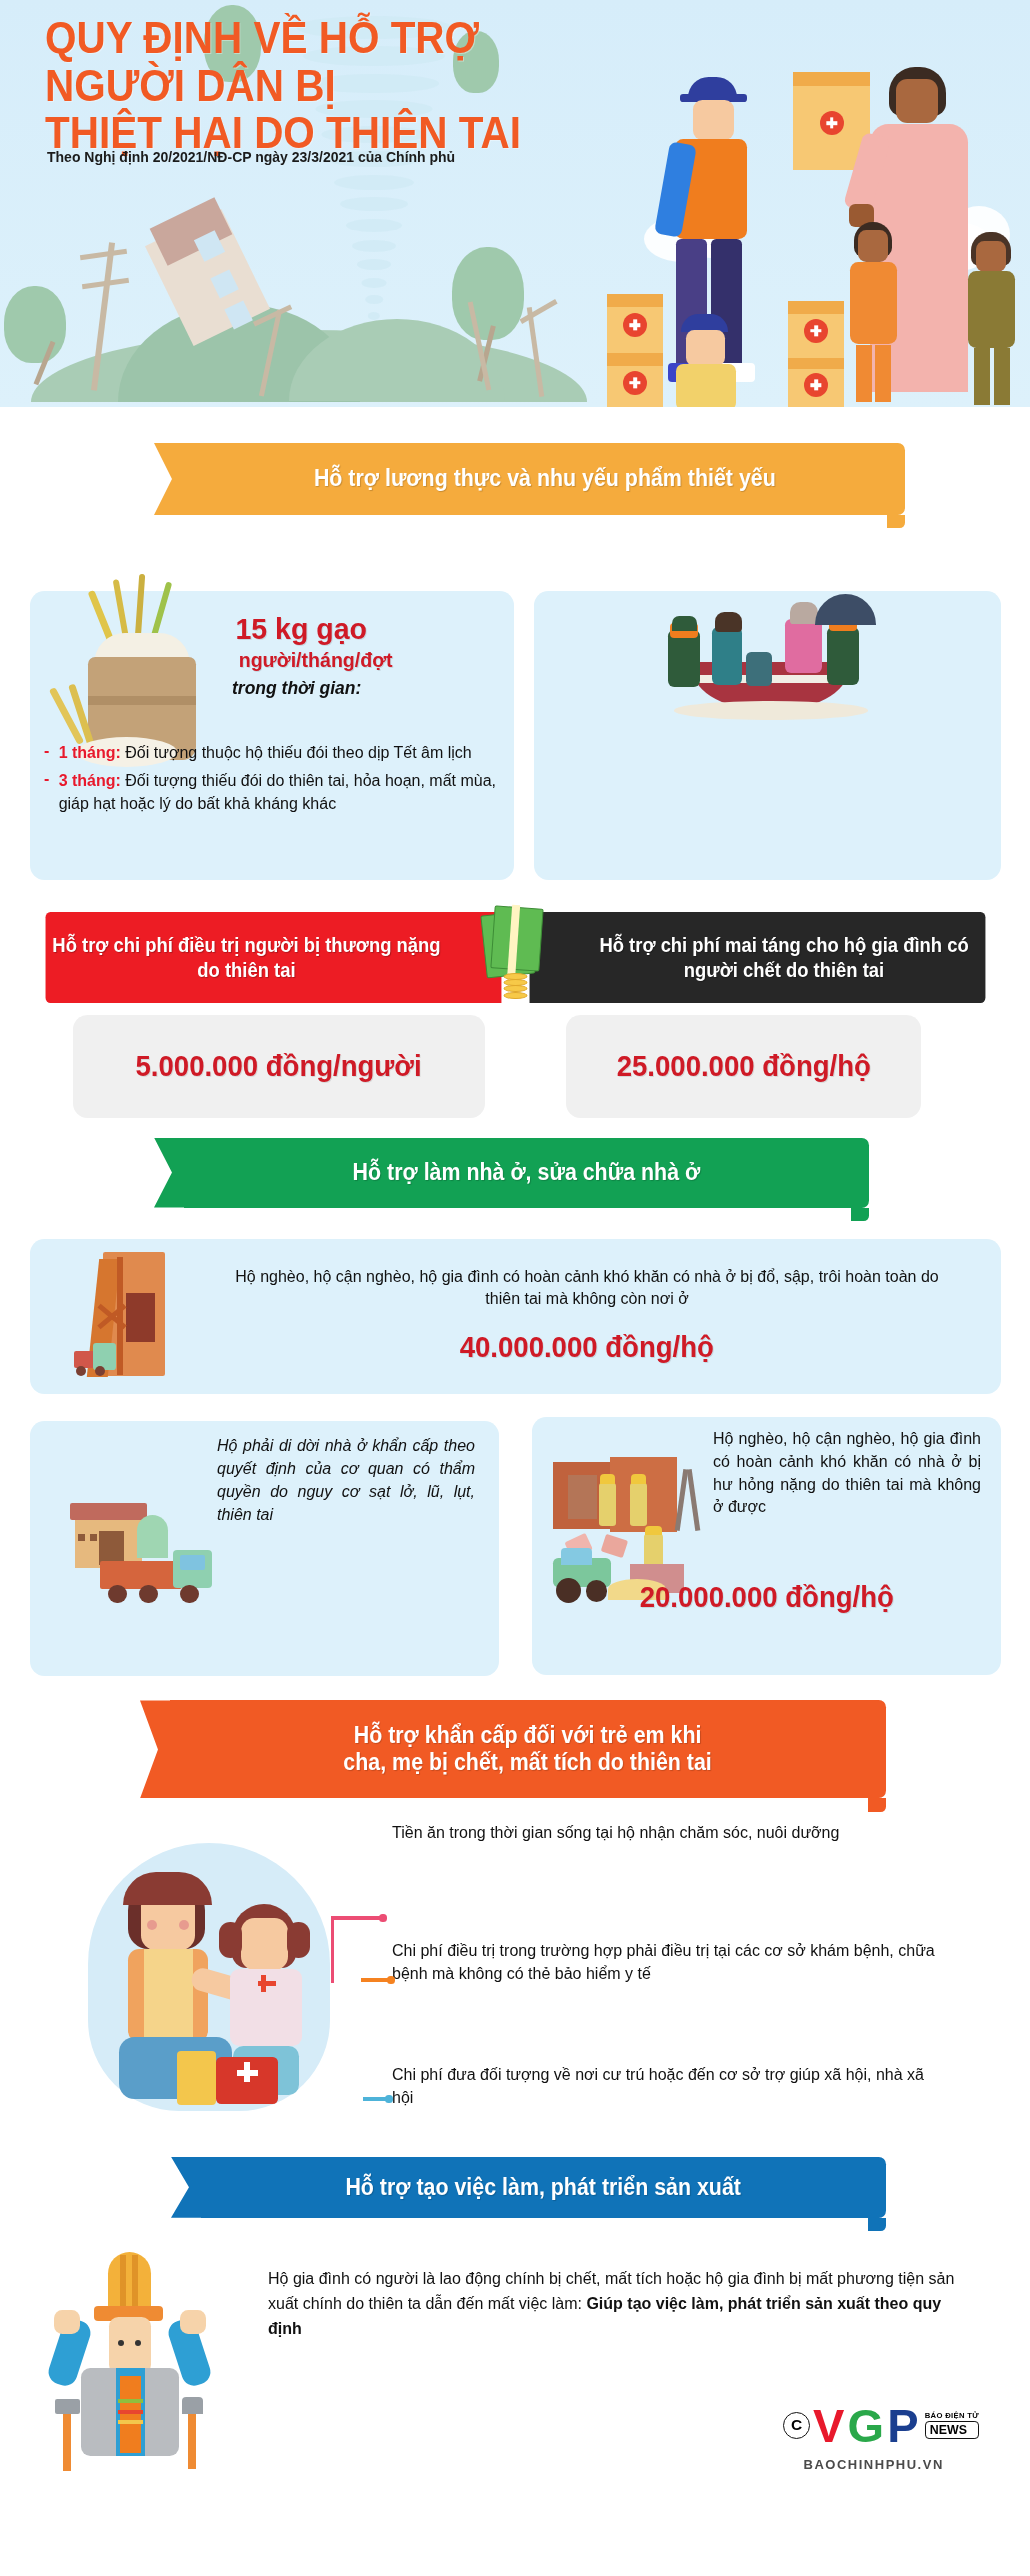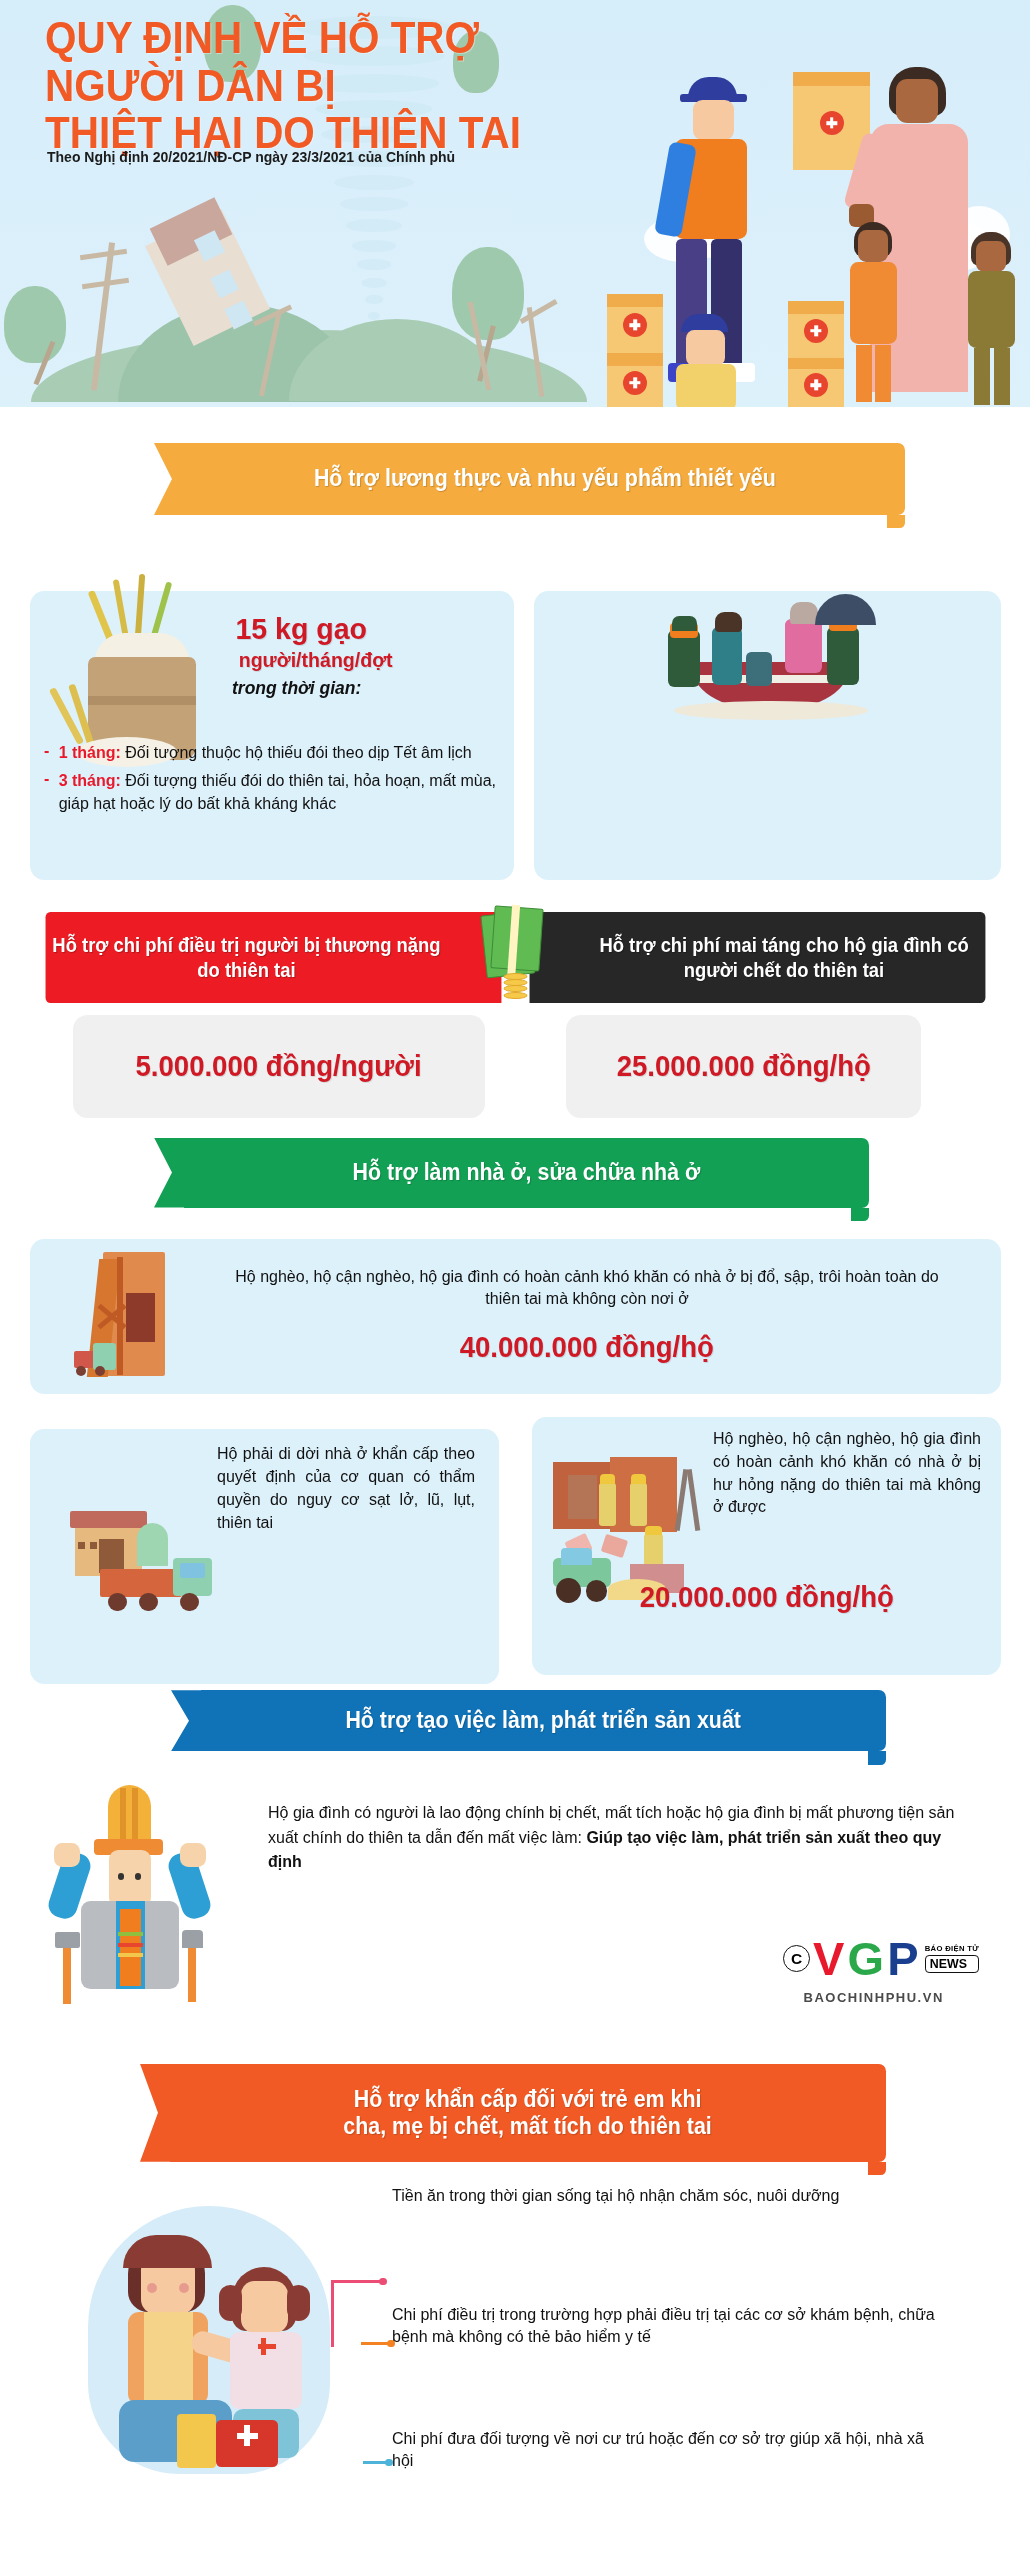--- a/index.html
+++ b/index.html
@@ -366,21 +366,21 @@
           <div style="position:absolute;left:20.6px;top:114px;width:10.3px;height:10.3px;border-radius:50%;background:#7a3f32;"></div>
         </div>
         <div class="bodytext" style="position:absolute;left:191px;top:27px;width:732px;text-align:center;">Hộ nghèo, hộ cận nghèo, hộ gia đình có hoàn cảnh khó khăn có nhà ở bị đổ, sập, trôi hoàn toàn do thiên tai mà không còn nơi ở</div>
         <div style="position:absolute;left:191px;top:92px;width:732px;text-align:center;">
           <span class="money big">40.000.000 đồng/hộ</span>
         </div>
       </div>
     </div>
 
     <div style="position:relative;margin-top:13.4px;height:268px;">
-      <div class="card" style="position:absolute;left:30px;top:12px;width:469px;height:255px;">
+      <div class="card" style="position:absolute;left:30px;top:4px;width:469px;height:255px;font-style:italic;">
         <div style="position:absolute;left:40px;top:82px;width:149px;height:113px;">
           <div style="position:absolute;left:5.2px;top:10.3px;width:67px;height:55px;background:#e6b97e;"></div>
           <div style="position:absolute;left:0px;top:0px;width:77px;height:17.5px;background:#c06a5d;border-radius:2.1px;"></div>
           <div style="position:absolute;left:29px;top:28px;width:25px;height:34px;background:#8e5a3a;"></div>
           <div style="position:absolute;left:8.2px;top:31px;width:7.2px;height:7.2px;background:#8e5a3a;"></div>
           <div style="position:absolute;left:19.6px;top:31px;width:7.2px;height:7.2px;background:#8e5a3a;"></div>
           <div style="position:absolute;left:67px;top:12.4px;width:31px;height:43px;background:#9fd6b2;border-radius:16.5px 16.5px 0 0;"></div>
           <div style="position:absolute;left:30px;top:58px;width:82px;height:28px;background:#d5653d;border-radius:2.1px;"></div>
           <div style="position:absolute;left:103px;top:47px;width:39px;height:38px;background:#8fd0b0;border-radius:4.1px;"></div>
           <div style="position:absolute;left:110px;top:52px;width:25px;height:15.5px;background:#7fc3e0;border-radius:2.1px;"></div>
@@ -410,20 +410,88 @@
           <div style="position:absolute;left:33px;top:123px;width:21.6px;height:21.6px;border-radius:50%;background:#4a2f25;"></div>
           <div style="position:absolute;left:91px;top:77px;width:19.6px;height:36px;background:#e5d06c;border-radius:3.1px;"></div>
           <div style="position:absolute;left:92px;top:69px;width:17.5px;height:9.3px;background:#f0c83d;border-radius:4.1px 4.1px 0 0;"></div>
           <div style="position:absolute;left:77px;top:107px;width:54px;height:29px;background:#d08e8e;"></div>
           <div style="position:absolute;left:55px;top:122px;width:58px;height:20.6px;background:#f2d98a;border-radius:50% 50% 0 0;"></div>
         </div>
         <div class="bodytext" style="position:absolute;left:181px;top:11.3px;width:268px;text-align:justify;">Hộ nghèo, hộ cận nghèo, hộ gia đình có hoàn cảnh khó khăn có nhà ở bị hư hỏng nặng do thiên tai mà không ở được</div>
         <div style="position:absolute;left:0;top:164px;width:469px;text-align:center;">
           <span class="money big">20.000.000 đồng/hộ</span>
         </div>
+      </div>
+    </div>
+  </div>
+
+  <div style="position:relative;width:1030px;margin-top:15.5px;">
+    <div class="banner-wrap">
+      <div class="banner two-line" style="background:#f15a24;width:716px;margin-left:170px;">
+        <span class="label">
+          <span>Hỗ trợ khẩn cấp đối với trẻ em khi</span><br>
+          <span>cha, mẹ bị chết, mất tích do thiên tai</span>
+        </span>
+      </div>
+    </div>
+
+    <div style="position:relative;height:319px;margin-top:34px;">
+
+      <div style="position:absolute;left:67px;top:10.3px;width:319px;height:289px;">
+        <div style="position:absolute;left:20.6px;top:0;width:242px;height:268px;background:#d6ecf8;border-radius:124px 124px 93px 93px;"></div>
+
+        <div style="position:absolute;left:47px;top:29px;width:118px;height:227px;">
+          <div style="position:absolute;left:14.4px;top:0;width:77px;height:77px;background:#6b2f2a;border-radius:39px 39px 20.6px 20.6px;"></div>
+          <div style="position:absolute;left:27px;top:20.6px;width:54px;height:58px;background:#f6c9a0;border-radius:14.4px;"></div>
+          <div style="position:absolute;left:33px;top:48px;width:10.3px;height:10.3px;border-radius:50%;background:#e79b8f;"></div>
+          <div style="position:absolute;left:65px;top:48px;width:10.3px;height:10.3px;border-radius:50%;background:#e79b8f;"></div>
+          <div style="position:absolute;left:9.3px;top:0px;width:89px;height:33px;background:#8a3b33;border-radius:44px 44px 0 0;"></div>
+          <div style="position:absolute;left:14.4px;top:77px;width:80px;height:93px;background:#f0a35e;border-radius:11.3px;"></div>
+          <div style="position:absolute;left:30px;top:77px;width:49px;height:93px;background:#f5d48a;"></div>
+          <div style="position:absolute;left:77px;top:101px;width:57px;height:23px;background:#f6c9a0;border-radius:11.3px;transform:rotate(16deg);"></div>
+          <div style="position:absolute;left:5.2px;top:165px;width:113px;height:62px;background:#5a9ec9;border-radius:15.5px;"></div>
+        </div>
+
+        <div style="position:absolute;left:152px;top:61px;width:103px;height:201px;">
+          <div style="position:absolute;left:13.4px;top:0;width:64px;height:64px;background:#8a3b33;border-radius:32px 32px 14.4px 14.4px;"></div>
+          <div style="position:absolute;left:21.6px;top:14.4px;width:47px;height:52px;background:#f6c9a0;border-radius:13.4px;"></div>
+          <div style="position:absolute;left:0px;top:18.5px;width:23px;height:36px;background:#8a3b33;border-radius:11.3px;"></div>
+          <div style="position:absolute;left:68px;top:18.5px;width:23px;height:36px;background:#8a3b33;border-radius:11.3px;"></div>
+          <div style="position:absolute;left:11.3px;top:65px;width:72px;height:77px;background:#f2dfe6;border-radius:9.3px;"></div>
+          <div style="position:absolute;left:39px;top:77px;width:17.5px;height:5.2px;background:#e8452f;"></div>
+          <div style="position:absolute;left:42px;top:71px;width:5.2px;height:17.5px;background:#e8452f;"></div>
+          <div style="position:absolute;left:14.4px;top:142px;width:66px;height:49px;background:#7ec3d8;border-radius:10.3px;"></div>
+        </div>
+
+        <div style="position:absolute;left:149px;top:214px;width:62px;height:47px;background:#d7372a;border-radius:5.2px;"></div>
+        <div style="position:absolute;left:170px;top:227px;width:20.6px;height:6.2px;background:#fff;"></div>
+        <div style="position:absolute;left:177px;top:219px;width:6.2px;height:20.6px;background:#fff;"></div>
+        <div style="position:absolute;left:110px;top:208px;width:39px;height:54px;background:#f3c64c;border-radius:4.1px;"></div>
+      </div>
+
+      <div style="position:absolute;left:392px;top:-10.3px;width:608px;">
+        <div class="bodytext" style="width:541px;">Tiền ăn trong thời gian sống tại hộ nhận chăm sóc, nuôi dưỡng</div>
+      </div>
+      <div class="leader" style="left:331px;top:84px;width:52px;background:#ec4d74;">
+        <span class="dot" style="background:#ec4d74;"></span>
+      </div>
+      <div style="position:absolute;left:331px;top:84px;width:3.1px;height:67px;background:#ec4d74;"></div>
+
+      <div style="position:absolute;left:392px;top:108px;width:608px;">
+        <div class="bodytext" style="width:567px;">Chi phí điều trị trong trường hợp phải điều trị tại các cơ sở khám bệnh, chữa bệnh mà không có thẻ bảo hiểm y tế</div>
+      </div>
+      <div class="leader" style="left:361px;top:146px;width:30px;background:#f58220;">
+        <span class="dot" style="background:#f58220;"></span>
+      </div>
+
+      <div style="position:absolute;left:392px;top:232px;width:608px;">
+        <div class="bodytext" style="width:541px;">Chi phí đưa đối tượng về nơi cư trú hoặc đến cơ sở trợ giúp xã hội, nhà xã hội</div>
+      </div>
+      <div class="leader" style="left:363px;top:265px;width:26px;background:#4eb3d9;">
+        <span class="dot" style="background:#4eb3d9;"></span>
       </div>
     </div>
   </div>
 
   <div style="position:relative;width:1030px;margin-top:5.2px;">
     <div class="banner-wrap">
       <div class="banner" style="background:#1073b8;width:685px;margin-left:201px;height:61px;">
         <span class="label">Hỗ trợ tạo việc làm, phát triển sản xuất</span>
       </div>
     </div>
@@ -466,82 +534,14 @@
           <span style="display:inline-block;margin-left:3.1px;">
             <span style="display:block;font-size:7.7px;font-weight:700;letter-spacing:0.3px;">BÁO ĐIỆN TỬ</span>
             <span style="display:block;margin-top:1.5px;border:1px solid #111;border-radius:4.1px;padding:1px 4.1px;font-size:12.4px;font-weight:700;">NEWS</span>
           </span>
         </div>
         <div style="margin-top:8.2px;margin-left:20.6px;font-size:13px;letter-spacing:1.5px;color:#4a4a4a;font-weight:600;">BAOCHINHPHU.VN</div>
       </div>
     </div>
   </div>
 
-  <div style="position:relative;width:1030px;margin-top:15.5px;">
-    <div class="banner-wrap">
-      <div class="banner two-line" style="background:#f15a24;width:716px;margin-left:170px;">
-        <span class="label">
-          <span>Hỗ trợ khẩn cấp đối với trẻ em khi</span><br>
-          <span>cha, mẹ bị chết, mất tích do thiên tai</span>
-        </span>
-      </div>
-    </div>
-
-    <div style="position:relative;height:319px;margin-top:34px;">
-
-      <div style="position:absolute;left:67px;top:10.3px;width:319px;height:289px;">
-        <div style="position:absolute;left:20.6px;top:0;width:242px;height:268px;background:#d6ecf8;border-radius:124px 124px 93px 93px;"></div>
-
-        <div style="position:absolute;left:47px;top:29px;width:118px;height:227px;">
-          <div style="position:absolute;left:14.4px;top:0;width:77px;height:77px;background:#6b2f2a;border-radius:39px 39px 20.6px 20.6px;"></div>
-          <div style="position:absolute;left:27px;top:20.6px;width:54px;height:58px;background:#f6c9a0;border-radius:14.4px;"></div>
-          <div style="position:absolute;left:33px;top:48px;width:10.3px;height:10.3px;border-radius:50%;background:#e79b8f;"></div>
-          <div style="position:absolute;left:65px;top:48px;width:10.3px;height:10.3px;border-radius:50%;background:#e79b8f;"></div>
-          <div style="position:absolute;left:9.3px;top:0px;width:89px;height:33px;background:#8a3b33;border-radius:44px 44px 0 0;"></div>
-          <div style="position:absolute;left:14.4px;top:77px;width:80px;height:93px;background:#f0a35e;border-radius:11.3px;"></div>
-          <div style="position:absolute;left:30px;top:77px;width:49px;height:93px;background:#f5d48a;"></div>
-          <div style="position:absolute;left:77px;top:101px;width:57px;height:23px;background:#f6c9a0;border-radius:11.3px;transform:rotate(16deg);"></div>
-          <div style="position:absolute;left:5.2px;top:165px;width:113px;height:62px;background:#5a9ec9;border-radius:15.5px;"></div>
-        </div>
-
-        <div style="position:absolute;left:152px;top:61px;width:103px;height:201px;">
-          <div style="position:absolute;left:13.4px;top:0;width:64px;height:64px;background:#8a3b33;border-radius:32px 32px 14.4px 14.4px;"></div>
-          <div style="position:absolute;left:21.6px;top:14.4px;width:47px;height:52px;background:#f6c9a0;border-radius:13.4px;"></div>
-          <div style="position:absolute;left:0px;top:18.5px;width:23px;height:36px;background:#8a3b33;border-radius:11.3px;"></div>
-          <div style="position:absolute;left:68px;top:18.5px;width:23px;height:36px;background:#8a3b33;border-radius:11.3px;"></div>
-          <div style="position:absolute;left:11.3px;top:65px;width:72px;height:77px;background:#f2dfe6;border-radius:9.3px;"></div>
-          <div style="position:absolute;left:39px;top:77px;width:17.5px;height:5.2px;background:#e8452f;"></div>
-          <div style="position:absolute;left:42px;top:71px;width:5.2px;height:17.5px;background:#e8452f;"></div>
-          <div style="position:absolute;left:14.4px;top:142px;width:66px;height:49px;background:#7ec3d8;border-radius:10.3px;"></div>
-        </div>
-
-        <div style="position:absolute;left:149px;top:214px;width:62px;height:47px;background:#d7372a;border-radius:5.2px;"></div>
-        <div style="position:absolute;left:170px;top:227px;width:20.6px;height:6.2px;background:#fff;"></div>
-        <div style="position:absolute;left:177px;top:219px;width:6.2px;height:20.6px;background:#fff;"></div>
-        <div style="position:absolute;left:110px;top:208px;width:39px;height:54px;background:#f3c64c;border-radius:4.1px;"></div>
-      </div>
-
-      <div style="position:absolute;left:392px;top:-10.3px;width:608px;">
-        <div class="bodytext" style="width:541px;">Tiền ăn trong thời gian sống tại hộ nhận chăm sóc, nuôi dưỡng</div>
-      </div>
-      <div class="leader" style="left:331px;top:84px;width:52px;background:#ec4d74;">
-        <span class="dot" style="background:#ec4d74;"></span>
-      </div>
-      <div style="position:absolute;left:331px;top:84px;width:3.1px;height:67px;background:#ec4d74;"></div>
-
-      <div style="position:absolute;left:392px;top:108px;width:608px;">
-        <div class="bodytext" style="width:567px;">Chi phí điều trị trong trường hợp phải điều trị tại các cơ sở khám bệnh, chữa bệnh mà không có thẻ bảo hiểm y tế</div>
-      </div>
-      <div class="leader" style="left:361px;top:146px;width:30px;background:#f58220;">
-        <span class="dot" style="background:#f58220;"></span>
-      </div>
-
-      <div style="position:absolute;left:392px;top:232px;width:608px;">
-        <div class="bodytext" style="width:541px;">Chi phí đưa đối tượng về nơi cư trú hoặc đến cơ sở trợ giúp xã hội, nhà xã hội</div>
-      </div>
-      <div class="leader" style="left:363px;top:265px;width:26px;background:#4eb3d9;">
-        <span class="dot" style="background:#4eb3d9;"></span>
-      </div>
-    </div>
-  </div>
-
 </div>
 
 
 </body></html>

